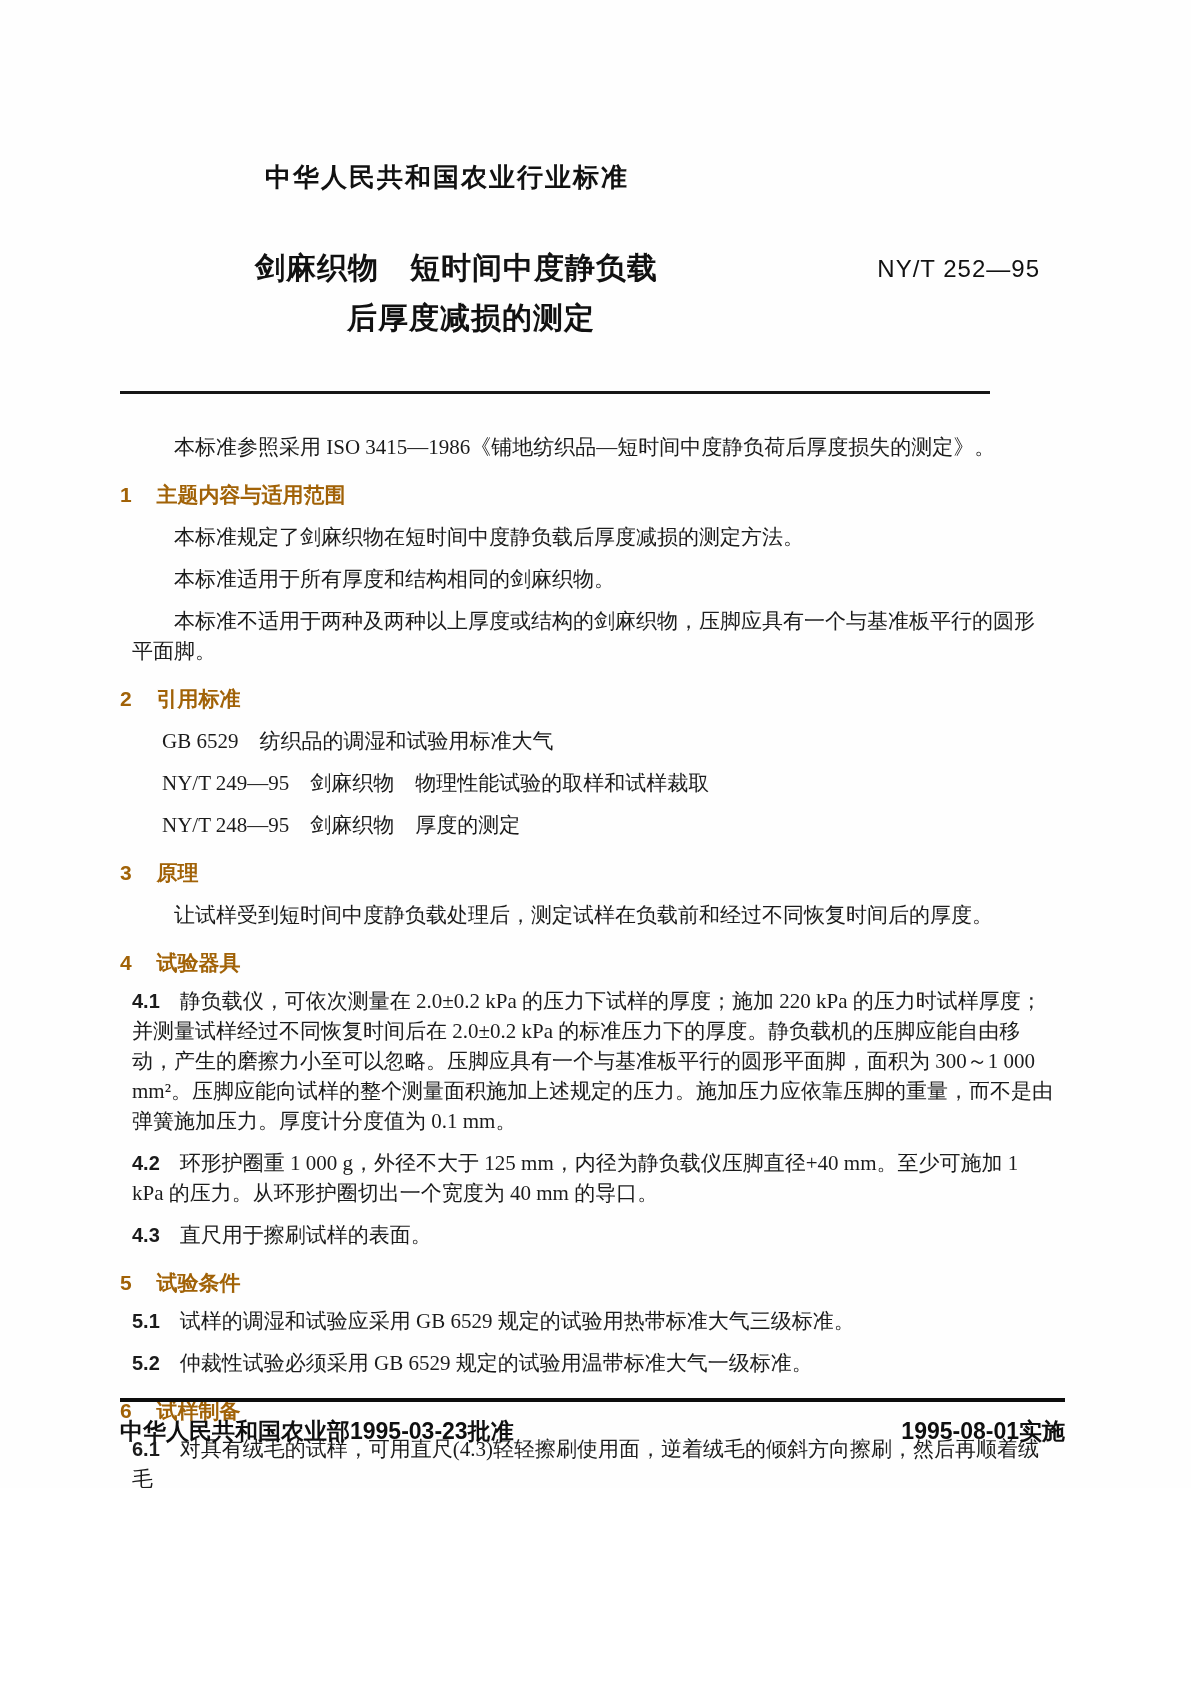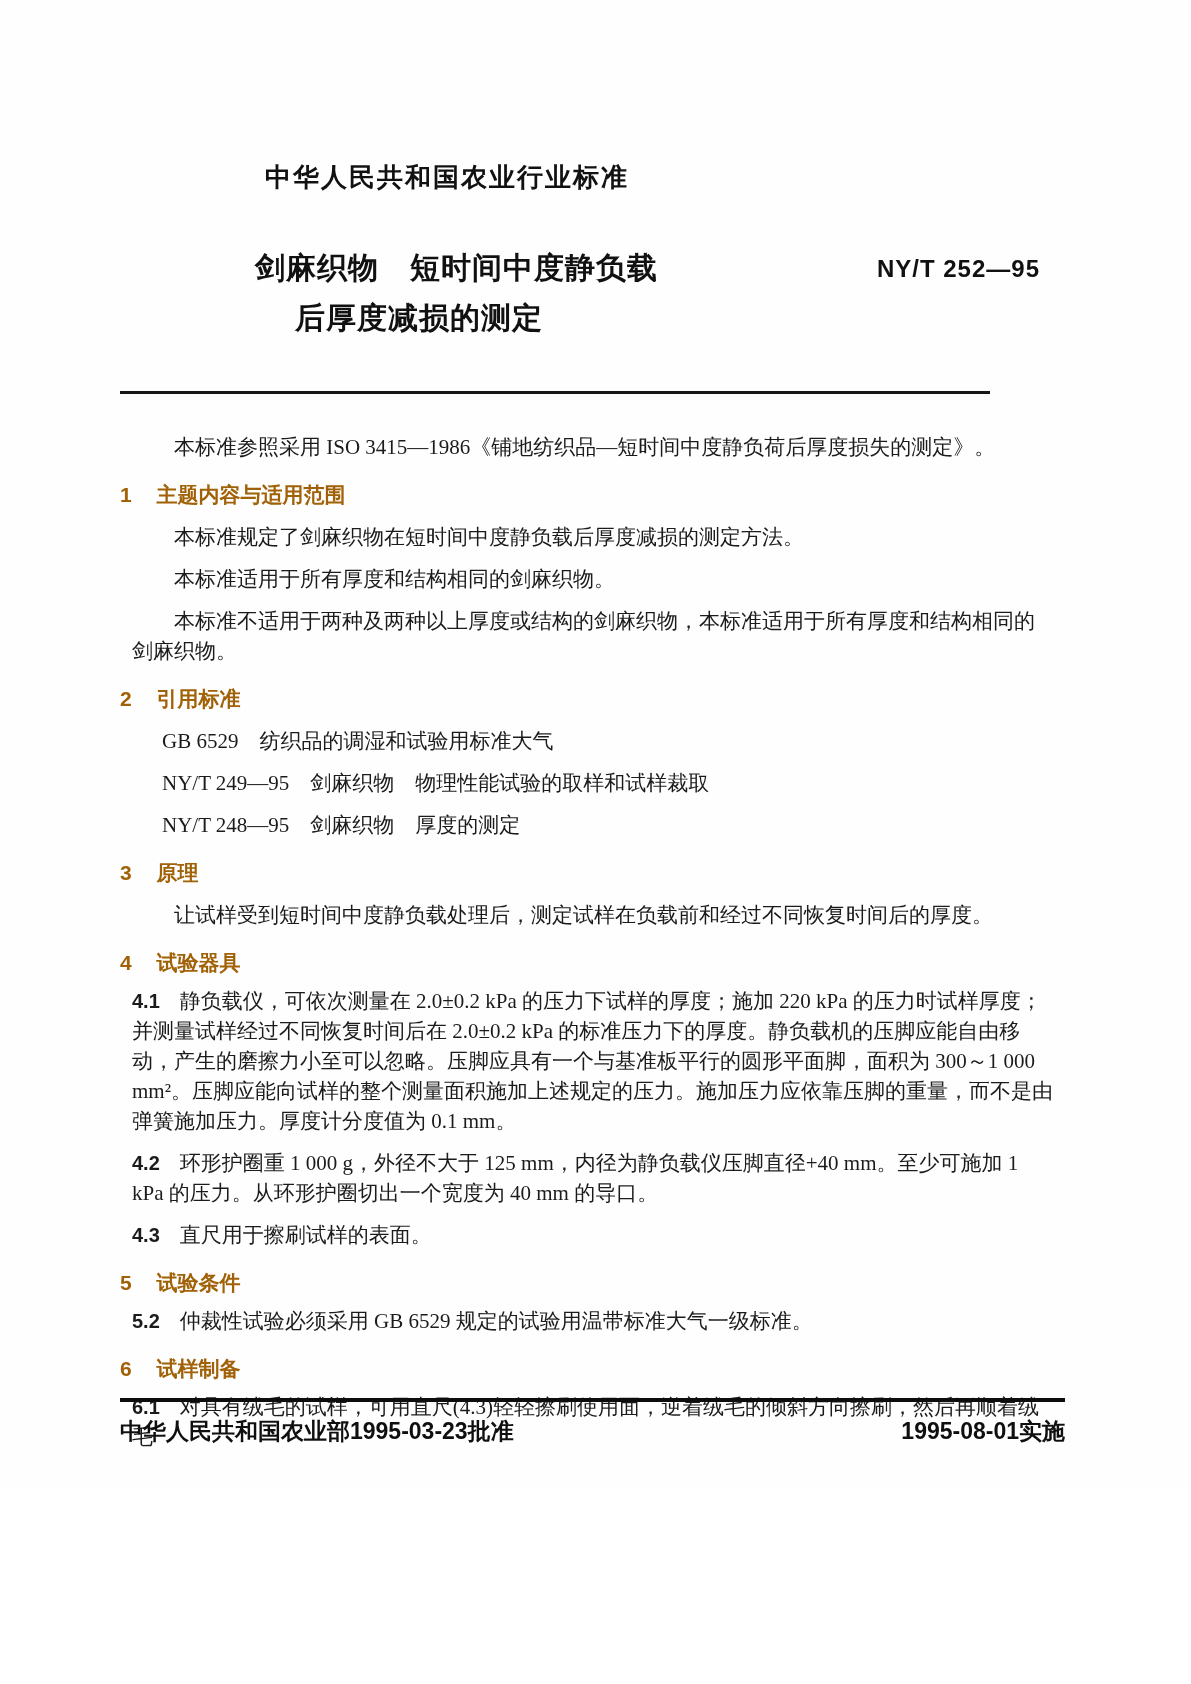--- a/index.html
+++ b/index.html
@@ -27,29 +27,29 @@
   .title-row { position: relative; margin-top: 48px; }
   .title-block { margin-left: 135px; }
   .title-line1, .title-line2 {
     font-family: "Liberation Sans", "DejaVu Sans", sans-serif;
     font-weight: bold;
     font-size: 30px;
     line-height: 50px;
     letter-spacing: 1px;
     color: #111;
   }
-  .title-line2 { margin-left: 40px; }
+  .title-line2 { margin-left: 92px; }
   .standard-number {
     position: absolute;
     top: 12px;
     right: 25px;
     font-size: 24px;
     letter-spacing: 1px;
     font-family: "Liberation Sans", "DejaVu Sans", sans-serif;
-    font-weight: bold;
+    font-weight: normal;
     color: #111;
     margin-left: 32px;
   }
   .header-rule {
     margin-top: 48px;
     width: 870px;
     height: 3px;
     background: #161616;
   }
 
@@ -122,21 +122,21 @@
   <main class="doc-body">
 
     <p class="para indent">本标准参照采用 ISO 3415—1986《铺地纺织品—短时间中度静负荷后厚度损失的测定》。</p>
 
     <h2 class="sec-heading hei">
       <span class="sec-num">1</span>
       <span>主题内容与适用范围</span>
     </h2>
     <p class="para indent">本标准规定了剑麻织物在短时间中度静负载后厚度减损的测定方法。</p>
     <p class="para indent">本标准适用于所有厚度和结构相同的剑麻织物。</p>
-    <p class="para indent">本标准不适用于两种及两种以上厚度或结构的剑麻织物，本标准适用于所有厚度和结构相同的剑麻织物。</p>
+    <p class="para indent">本标准不适用于两种及两种以上厚度或结构的剑麻织物，压脚应具有一个与基准板平行的圆形平面脚。</p>
 
     <h2 class="sec-heading hei">
       <span class="sec-num">2</span>
       <span>引用标准</span>
     </h2>
     <p class="para ref">GB 6529　纺织品的调湿和试验用标准大气</p>
     <p class="para ref">NY/T 249—95　剑麻织物　物理性能试验的取样和试样裁取</p>
     <p class="para ref">NY/T 248—95　剑麻织物　厚度的测定</p>
 
     <h2 class="sec-heading hei">
@@ -157,20 +157,23 @@
     </p>
     <p class="para clause">
       <span class="clause-num hei">4.3</span><span class="clause-text">直尺用于擦刷试样的表面。</span>
     </p>
 
     <h2 class="sec-heading hei">
       <span class="sec-num">5</span>
       <span>试验条件</span>
     </h2>
     <p class="para clause">
+      <span class="clause-num hei">5.1</span><span class="clause-text">试样的调湿和试验应采用 GB 6529 规定的试验用热带标准大气三级标准。</span>
+    </p>
+    <p class="para clause">
       <span class="clause-num hei">5.2</span><span class="clause-text">仲裁性试验必须采用 GB 6529 规定的试验用温带标准大气一级标准。</span>
     </p>
 
     <h2 class="sec-heading hei">
       <span class="sec-num">6</span>
       <span>试样制备</span>
     </h2>
     <p class="para clause">
       <span class="clause-num hei">6.1</span><span class="clause-text">对具有绒毛的试样，可用直尺(4.3)轻轻擦刷使用面，逆着绒毛的倾斜方向擦刷，然后再顺着绒毛</span>
     </p>

